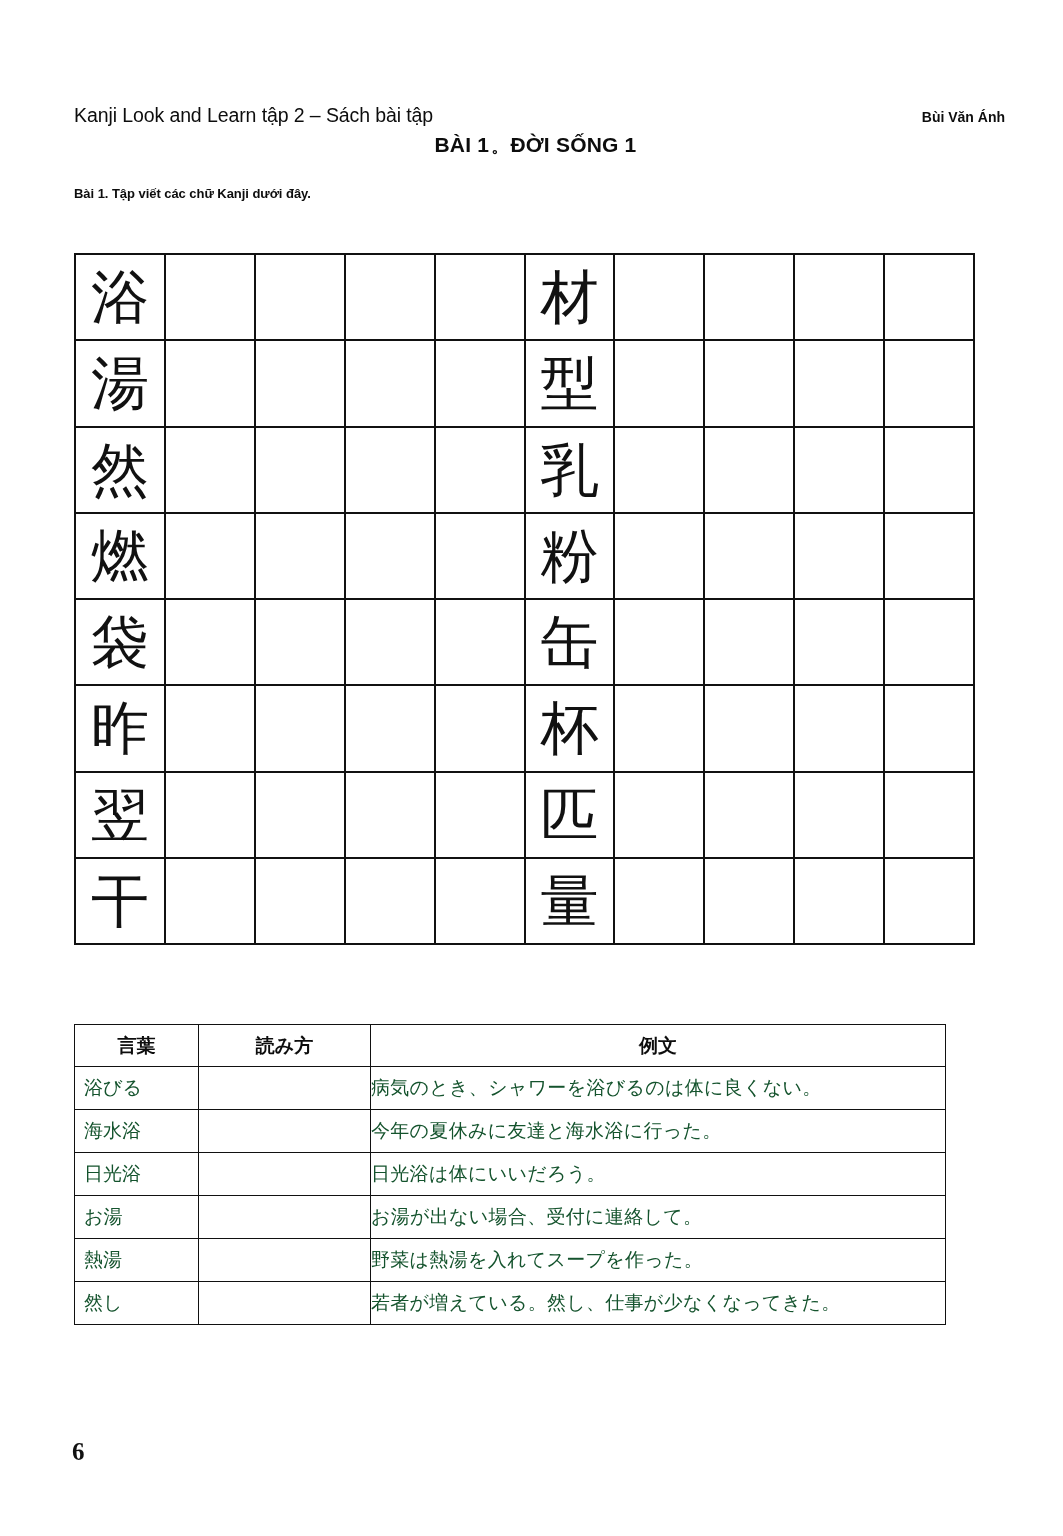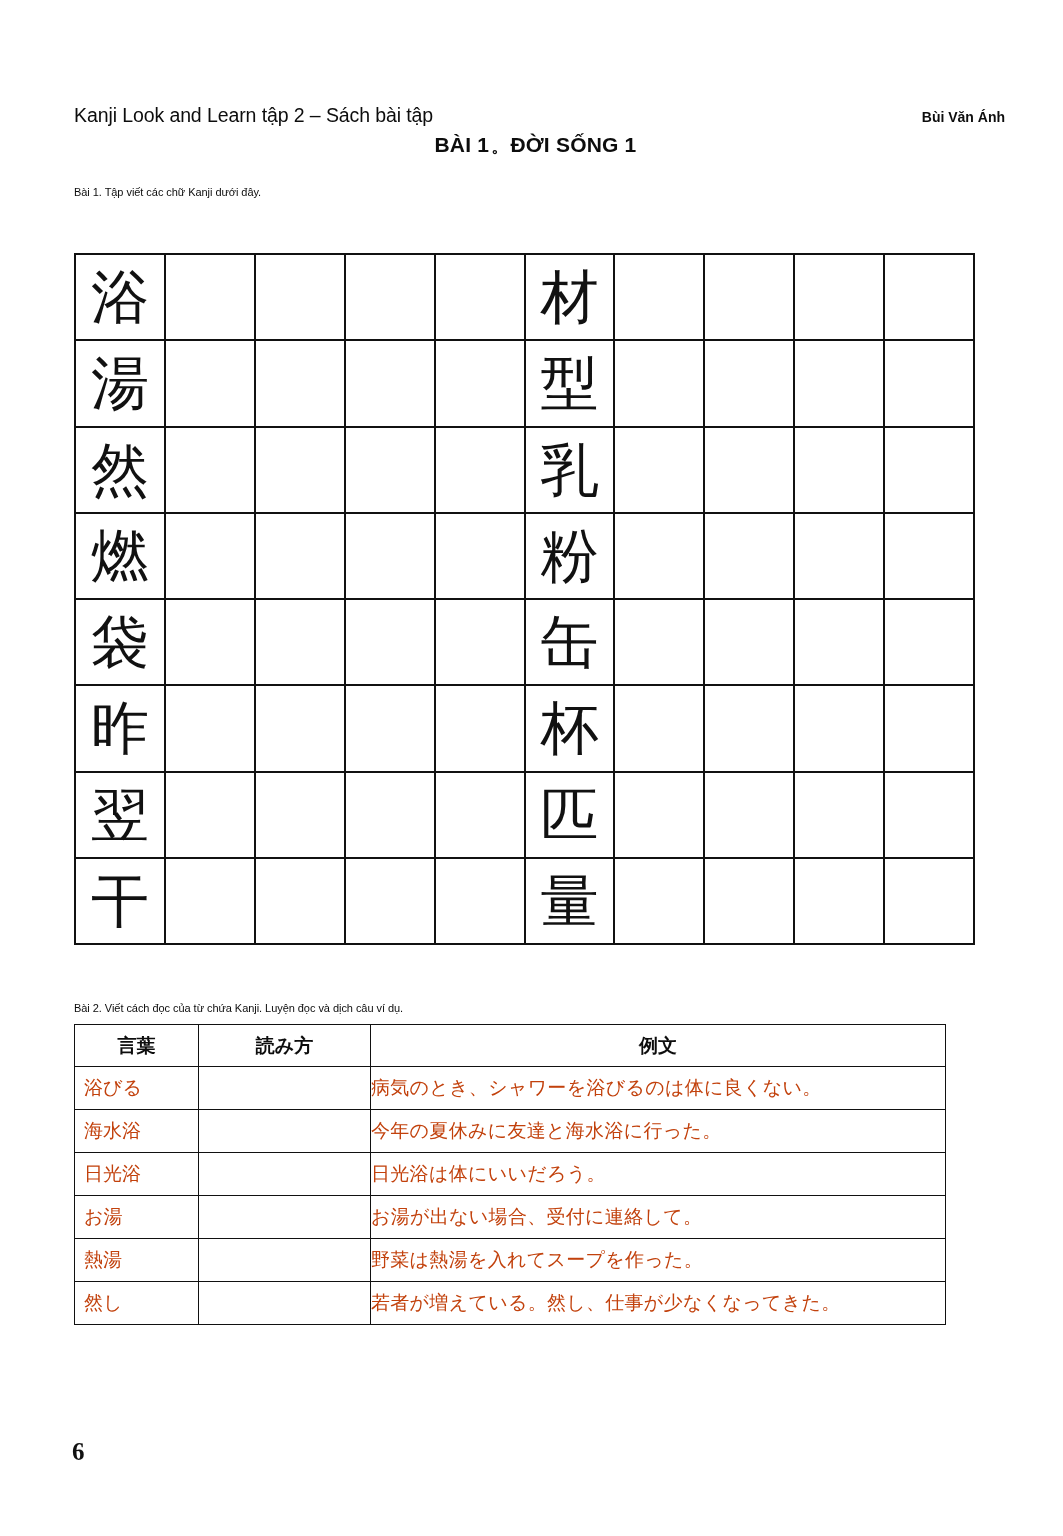--- a/index.html
+++ b/index.html
@@ -57,22 +57,22 @@
   .lesson-title .maru {
     font-family: "DejaVu Sans", sans-serif;
     font-size: 17px;
     padding: 0 2px;
   }
 
   
   .ex-heading {
     position: absolute;
     left: 74px;
-    font-size: 11px;
-    font-weight: normal;
+    font-size: 13px;
+    font-weight: bold;
     letter-spacing: -0.05px;
     white-space: nowrap;
   }
   #ex1-heading { top: 186px; }
   #ex2-heading { top: 1002px; }
 
   
   .kanji-grid {
     position: absolute;
     left: 74px;
@@ -127,21 +127,21 @@
     vertical-align: middle;
     font-family: "DejaVu Serif", serif;
     font-weight: bold;
     font-size: 19px;
   }
   .vocab-table tbody td {
     height: 43px;
     vertical-align: middle;
     font-family: "DejaVu Serif", "DejaVu Sans", serif;
     font-size: 19px;
-    color: #c2410c;
+    color: #14532d;
   }
   .vocab-table td.word-cell {
     padding-left: 9px;
     white-space: nowrap;
   }
   .vocab-table td.read-cell { }
   .vocab-table td.sent-cell {
     white-space: nowrap;
     letter-spacing: 0.3px;
   }
@@ -281,21 +281,20 @@
       <div class="kanji-cell"></div>
       <div class="kanji-cell">
         <span class="glyph">量</span>
       </div>
       <div class="kanji-cell"></div>
       <div class="kanji-cell"></div>
       <div class="kanji-cell"></div>
       <div class="kanji-cell"></div>
     </div>
 
-  <div class="ex-heading" id="ex2-heading">Bài 2. Viết cách đọc của từ chứa Kanji. Luyện đọc và dịch câu ví dụ.</div>
 
   <table class="vocab-table">
     <colgroup>
       <col class="c-word">
       <col class="c-read">
       <col class="c-sent">
     </colgroup>
     <thead>
       <tr>
         <th>言葉</th>

